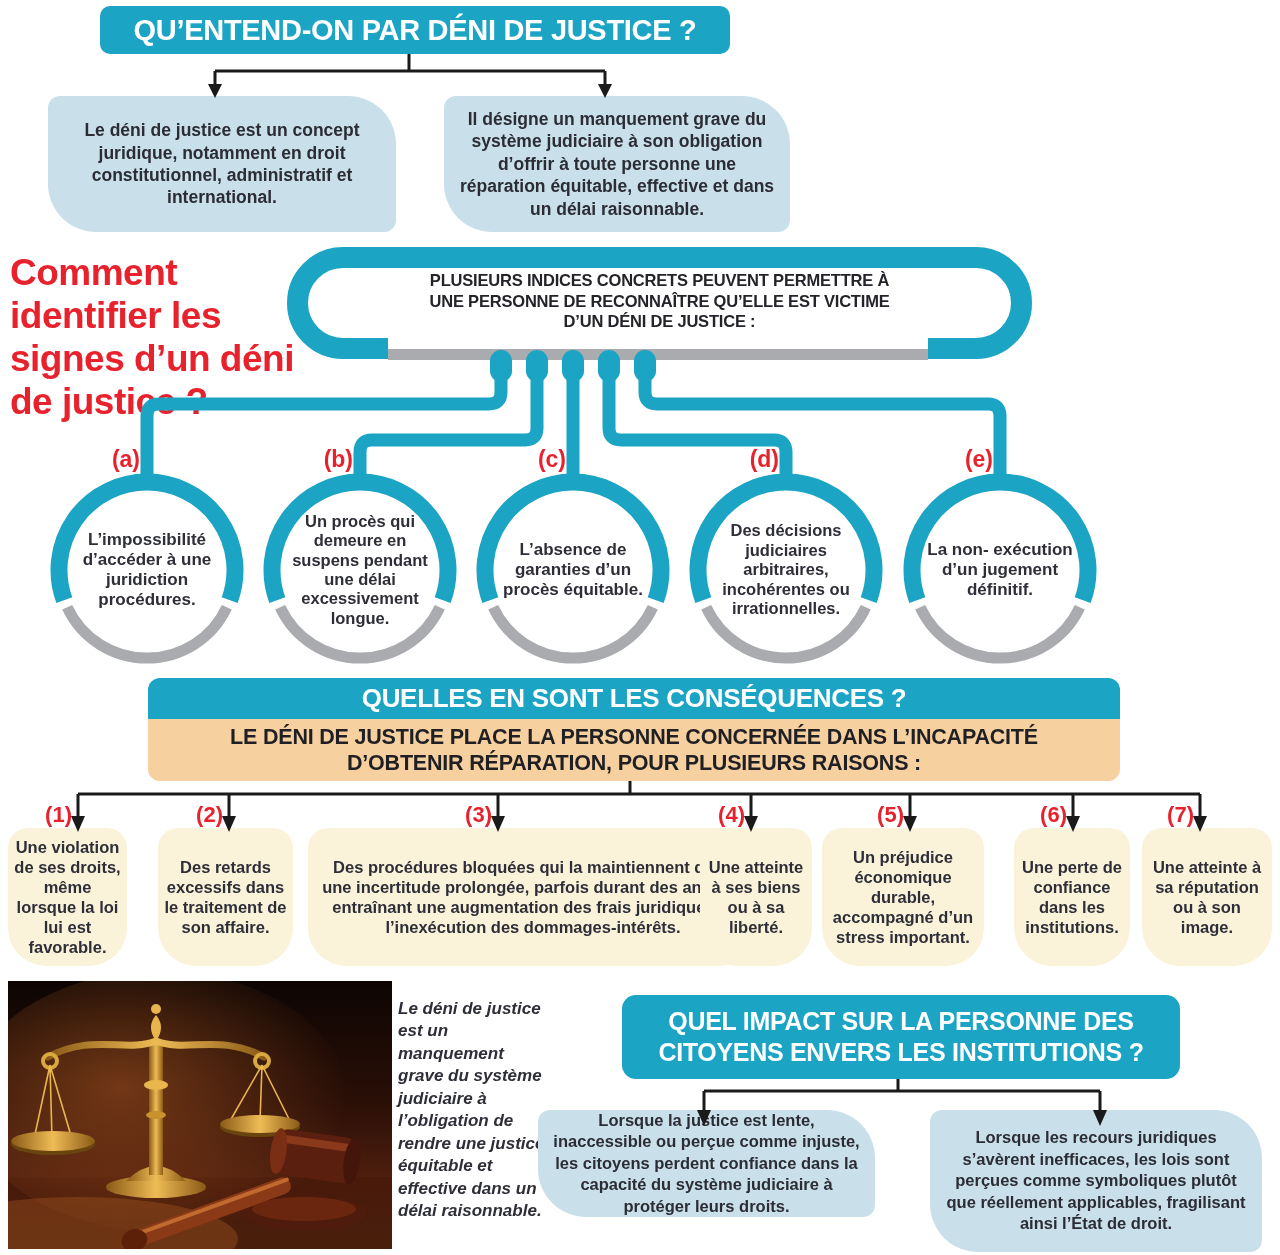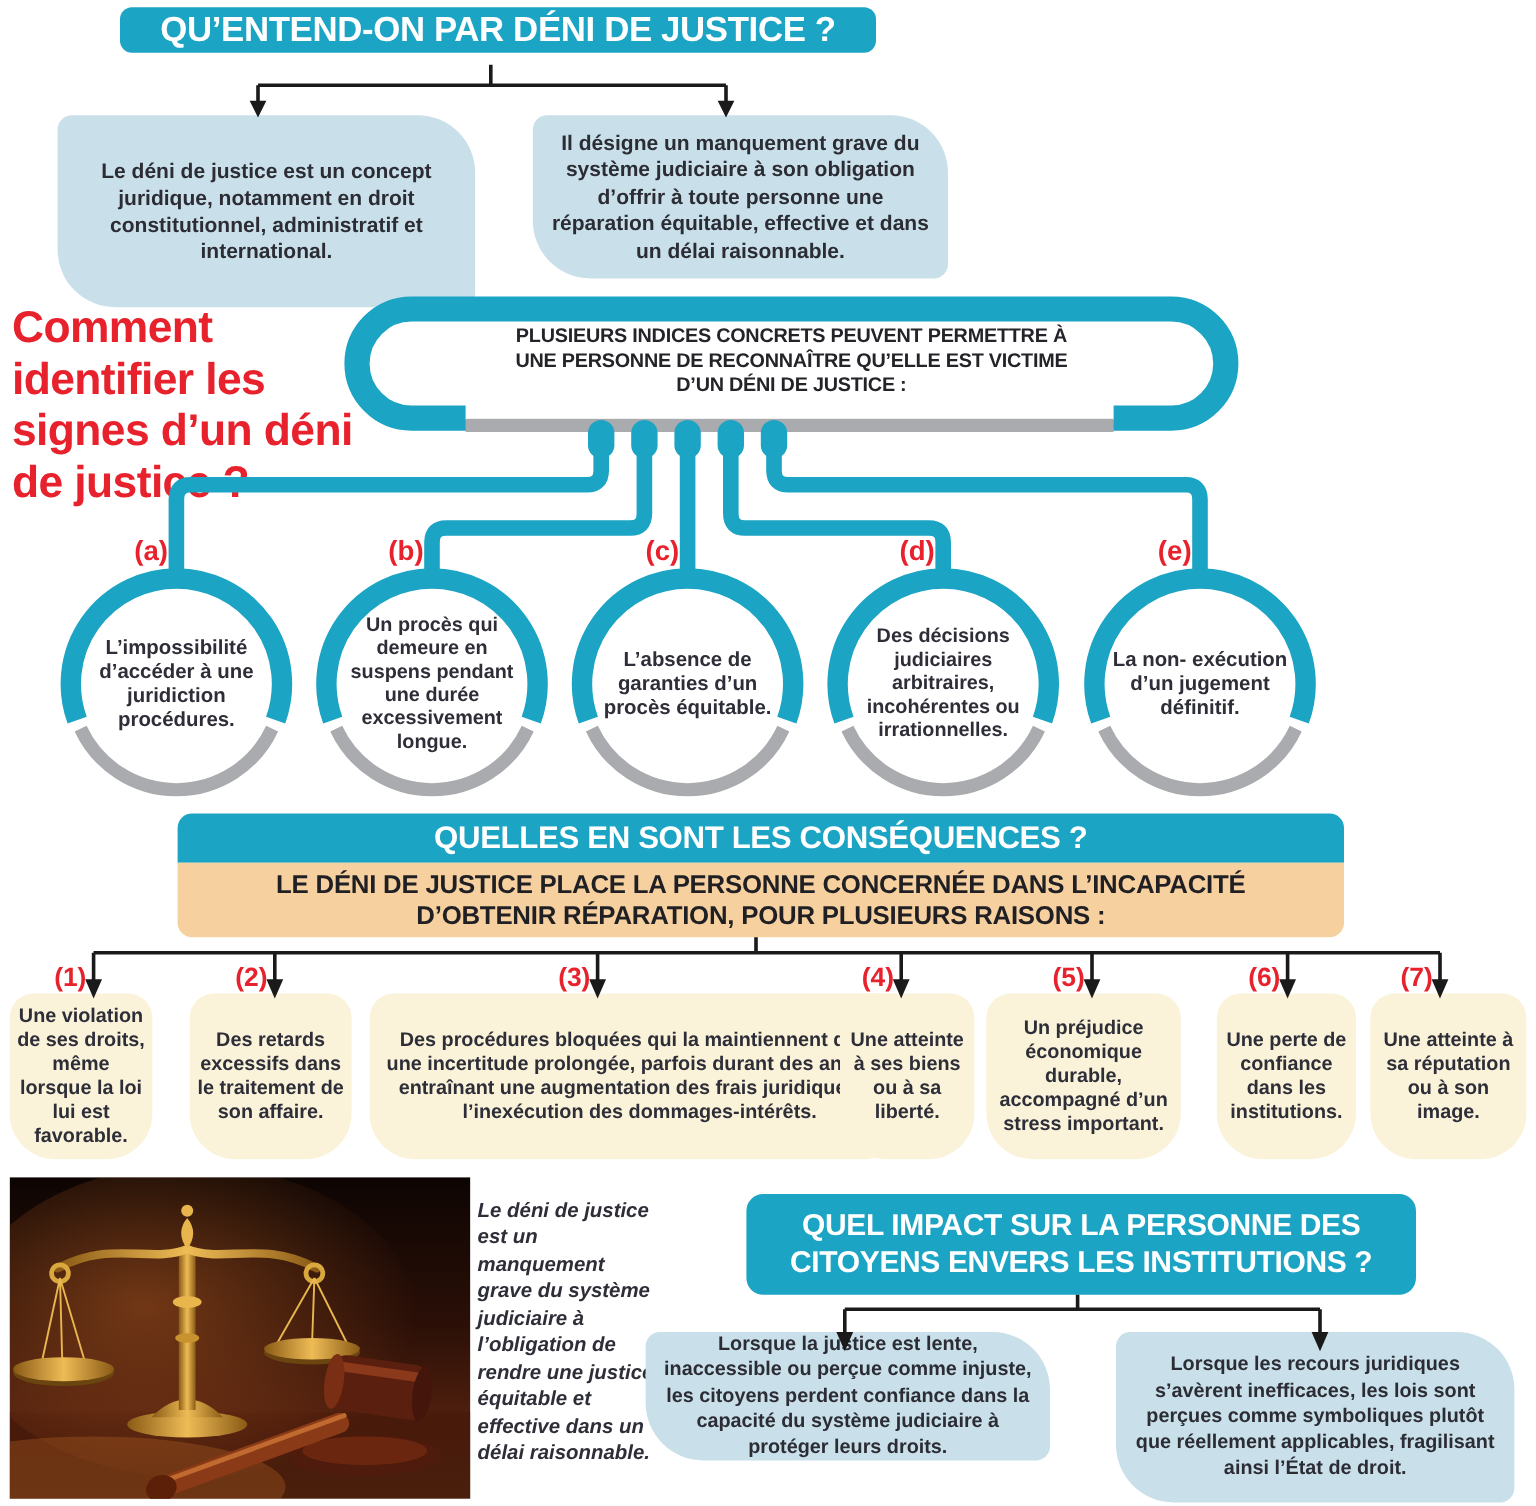--- a/index.html
+++ b/index.html
@@ -15,25 +15,25 @@
   .circle-wrap{width:200px;height:200px;z-index:5;}
   .circle-text{position:absolute;left:26px;right:26px;top:26px;bottom:26px;display:flex;align-items:center;
                justify-content:center;text-align:center;font-weight:bold;font-size:17px;line-height:1.18;}
   svg{display:block;}
 </style>
 </head>
 <body>
 
 <div class="canvas">
 
-  <div class="abs teal-header flexc" style="left:100px;top:6px;width:630px;height:38px;border-radius:10px;font-size:29px;">
+  <div class="abs teal-header flexc" style="left:100px;top:6px;width:630px;height:48px;border-radius:10px;font-size:29px;">
     <span>QU’ENTEND-ON PAR DÉNI DE JUSTICE ?</span>
   </div>
 
-  <div class="abs bluebox flexc" style="left:48px;top:96px;width:348px;height:160px;font-size:17.5px;line-height:1.28;padding:0 16px;box-sizing:border-box;">
+  <div class="abs bluebox flexc" style="left:48px;top:96px;width:348px;height:136px;font-size:17.5px;line-height:1.28;padding:0 16px;box-sizing:border-box;">
     <span>Le déni de justice est un concept juridique, notamment en droit constitutionnel, administratif et international.</span>
   </div>
 
   <div class="abs bluebox flexc" style="left:444px;top:96px;width:346px;height:136px;font-size:17.5px;line-height:1.28;padding:0 14px;box-sizing:border-box;">
     <span>Il désigne un manquement grave du système judiciaire à son obligation d’offrir à toute personne une réparation équitable, effective et dans un délai raisonnable.</span>
   </div>
 
   <div class="abs" style="left:10px;top:252px;width:310px;color:#e8222d;font-weight:bold;font-size:37px;line-height:1.16;letter-spacing:-.5px;z-index:2;">
     <span>Comment identifier les signes d’un déni de justice ?</span>
   </div>
@@ -109,21 +109,21 @@
       <path d="M -82.7,30.1 A 88,88 0 1 1 82.7,30.1" stroke="#1ba4c3" stroke-width="17" fill="none"></path>
     </svg>
     <div class="circle-text">L’impossibilité d’accéder à une juridiction procédures.</div>
   </div>
   <div class="abs circle-wrap" style="left:260px;top:470px;">
     <svg width="200" height="200" viewBox="-100 -100 200 200">
       <circle cx="0" cy="0" r="88" fill="#ffffff"></circle>
       <path d="M -79.8,37.2 A 88,88 0 0 0 79.8,37.2" stroke="#a9abae" stroke-width="11" fill="none"></path>
       <path d="M -82.7,30.1 A 88,88 0 1 1 82.7,30.1" stroke="#1ba4c3" stroke-width="17" fill="none"></path>
     </svg>
-    <div class="circle-text" style="font-size:16.5px;">Un procès qui demeure en suspens pendant une durée excessivement longue.</div>
+    <div class="circle-text" style="font-size:16.5px;">Un procès qui demeure en suspens pendant une délai excessivement longue.</div>
   </div>
   <div class="abs circle-wrap" style="left:473px;top:470px;">
     <svg width="200" height="200" viewBox="-100 -100 200 200">
       <circle cx="0" cy="0" r="88" fill="#ffffff"></circle>
       <path d="M -79.8,37.2 A 88,88 0 0 0 79.8,37.2" stroke="#a9abae" stroke-width="11" fill="none"></path>
       <path d="M -82.7,30.1 A 88,88 0 1 1 82.7,30.1" stroke="#1ba4c3" stroke-width="17" fill="none"></path>
     </svg>
     <div class="circle-text">L’absence de garanties d’un procès équitable.</div>
   </div>
   <div class="abs circle-wrap" style="left:686px;top:470px;">

